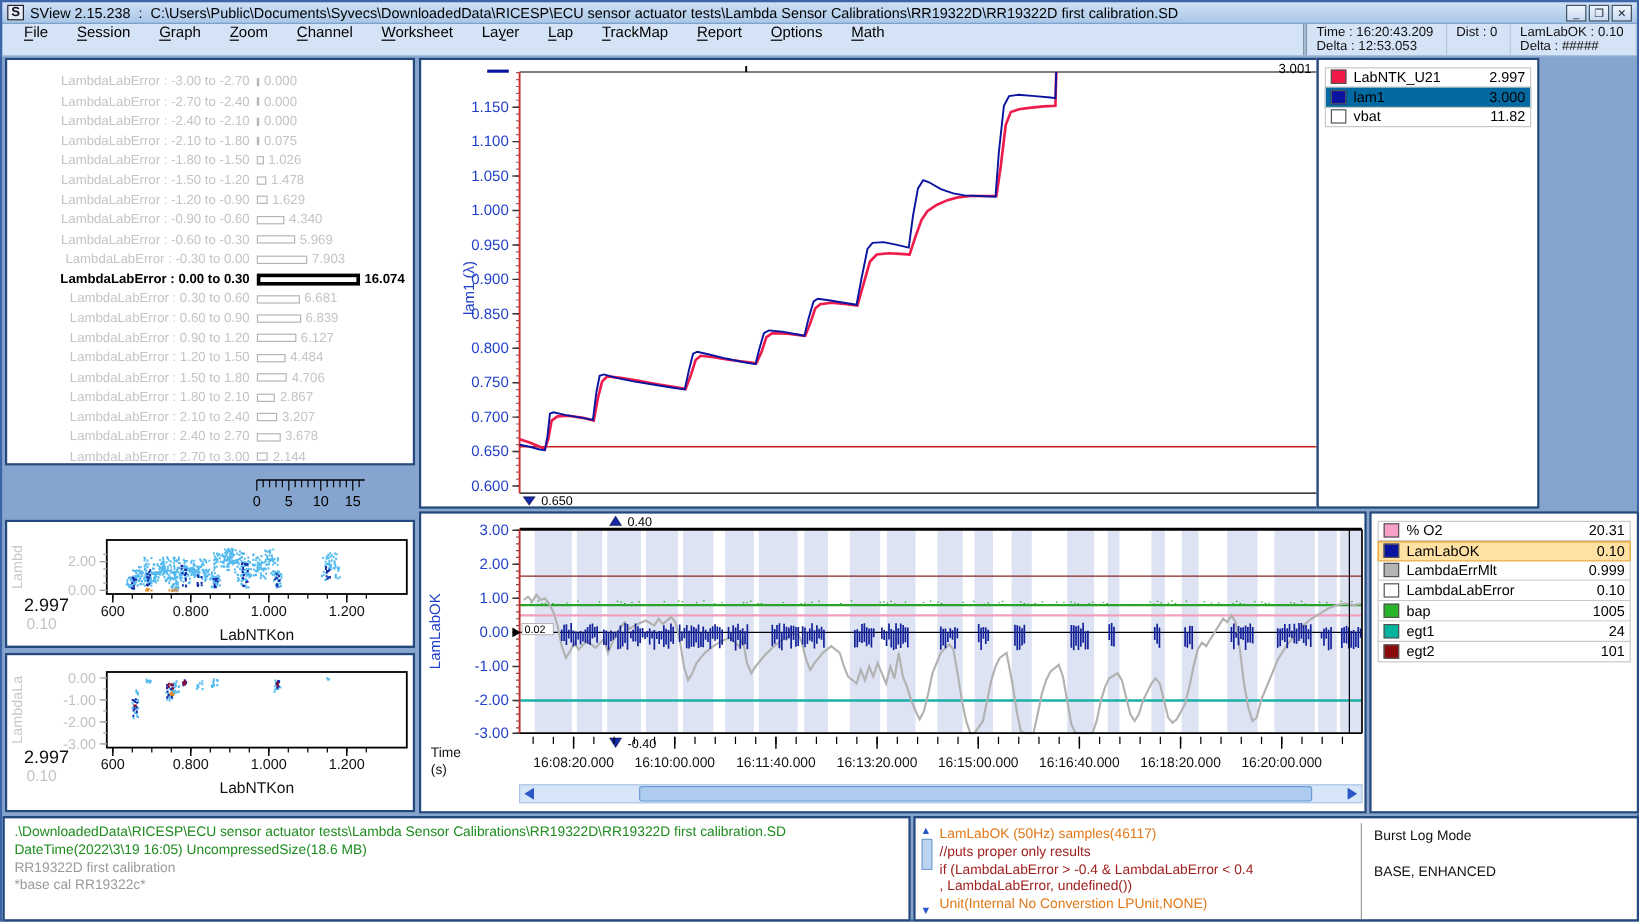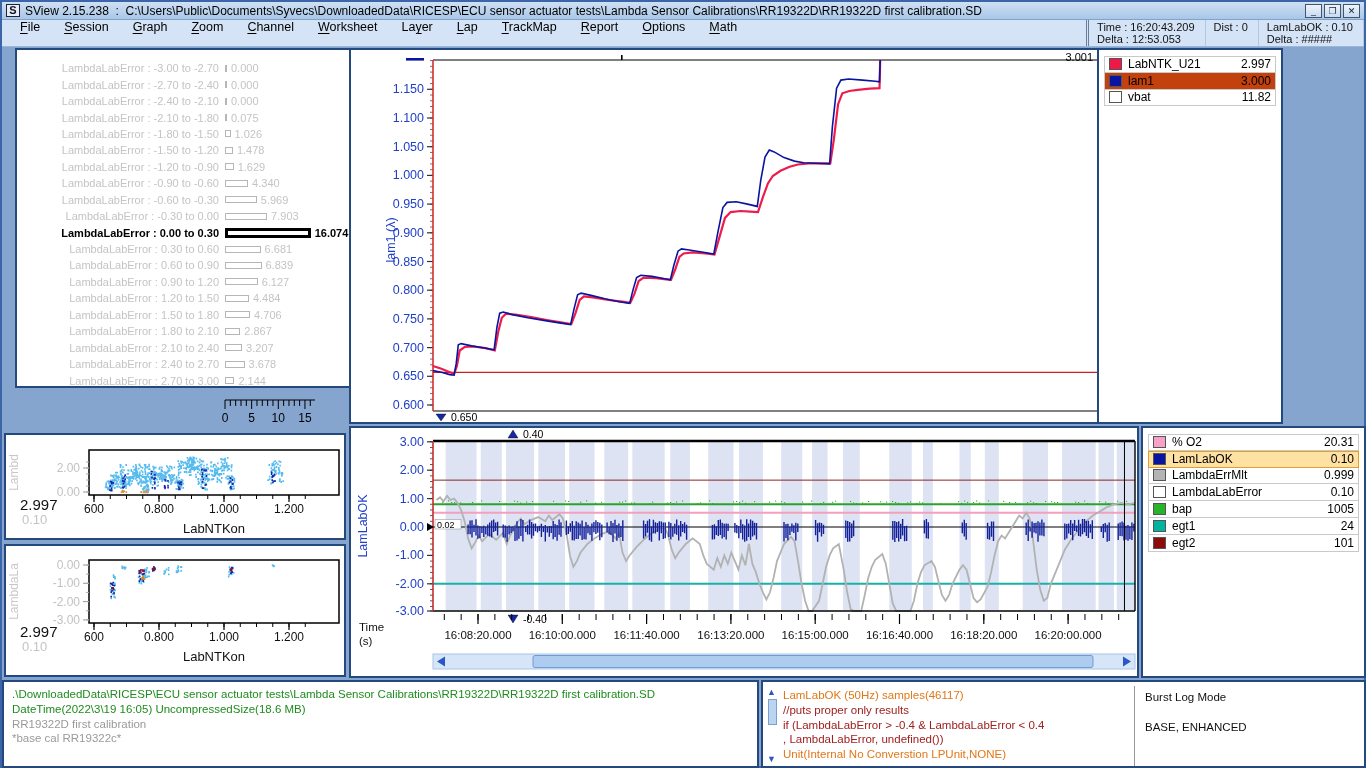--- a/index.html
+++ b/index.html
@@ -36,21 +36,21 @@
   .hist-row.sel .hbar { border:3px solid #000; height:10px; }
   #hist-axis { position:absolute; left:200px; top:344px; }
   
   .leg-rows { position:absolute; left:5px; top:6px; right:5px; }
   .leg-row { display:flex; align-items:center; height:16.8px; border:1px solid #c9c9c9; border-top:none;
     background:#fff; font-size:12px; color:#000; padding:0 4px; }
   .leg-row:first-child { border-top:1px solid #c9c9c9; }
   .leg-row .sw { width:13px; height:12px; border:1px solid #555; margin-right:6px; flex:none; }
   .leg-row .ln { flex:1; }
   .leg-row .lv { text-align:right; }
-  .leg-row.sel-blue { background:#c2410c; }
+  .leg-row.sel-blue { background:#0369a1; }
   .leg-row.sel-orange { background:#ffe1a4; border:1px solid #e0a030; }
   
   .cv1 { position:absolute; font-size:15px; color:#111; }
   .cv2 { position:absolute; font-size:13px; color:#c4c4c4; }
   
   #footer-left, #footer-right-box { position:absolute; background:#fff; border:2px solid #24497e; }
   .fl-line { font-size:11.5px; line-height:14.8px; white-space:pre; }
   .tone-green { color:#1e8c1e; } .tone-grey { color:#9a9a9a; }
   .tone-orange { color:#e07818; } .tone-red { color:#a02020; } .tone-black { color:#111; }
   #footer-mid-lines { position:absolute; left:20px; top:6px; }
@@ -98,21 +98,21 @@
           <div> </div>
         </div>
         <div class="status-col">
           <div>LamLabOK : 0.10</div>
           <div>Delta : #####</div>
         </div>
       </div>
   </div>
 
   <div id="workspace">
-    <div class="panel" id="hist-panel" style="left:13px; top:1px; width:342px; height:340px;">
+    <div class="panel" id="hist-panel" style="left:2px; top:1px; width:342px; height:340px;">
       <div id="hist-rows">
           <div class="hist-row">
             <span class="hl">LambdaLabError : -3.00 to -2.70</span>
             <span class="hbar" style="width:2.0px"></span>
             <span class="hv">0.000</span>
           </div>
           <div class="hist-row">
             <span class="hl">LambdaLabError : -2.70 to -2.40</span>
             <span class="hbar" style="width:2.0px"></span>
             <span class="hv">0.000</span>

